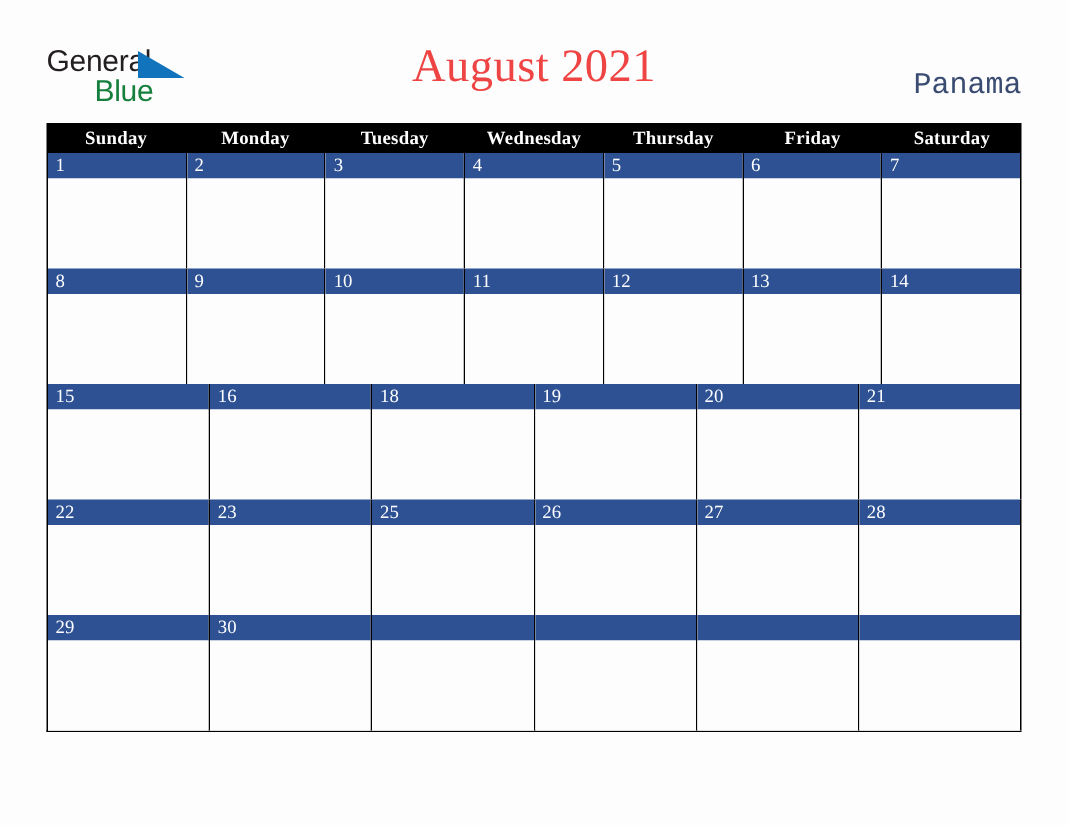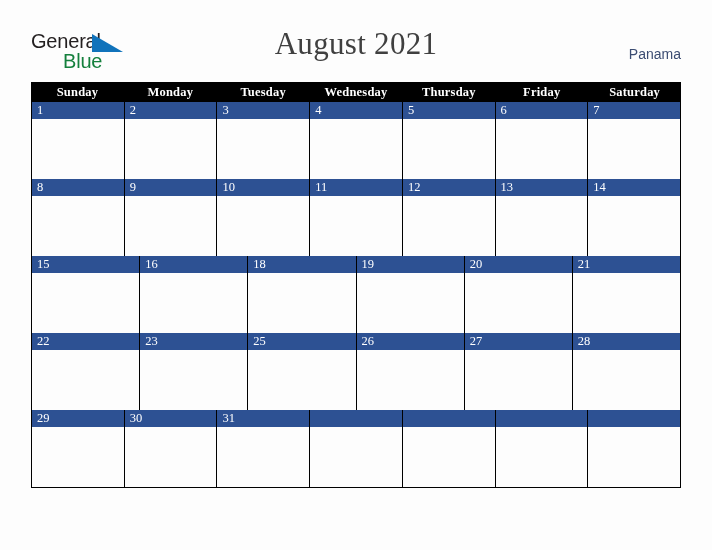--- a/index.html
+++ b/index.html
@@ -60,32 +60,32 @@
     white-space: nowrap;
   }
 
   #calendar-title {
     position: absolute;
     left: 0;
     top: 26px;
     width: 712px;
     text-align: center;
     font-size: 31px;
-    color: #404040;
+    color: #ef4444;
     font-family: "Liberation Serif", serif;
     letter-spacing: 0.3px;
   }
 
   #country-label {
     position: absolute;
     right: 31px;
     top: 46px;
-    font-size: 14px;
+    font-size: 20px;
     color: #3b4c72;
-    font-family: Liberation Sans, sans-serif;
+    font-family: Liberation Mono, monospace;
     white-space: nowrap;
   }
 
   
   #calendar {
     position: absolute;
     left: 31px;
     top: 82px;
     width: 709px;
   }
@@ -298,24 +298,20 @@
     <div class="week-row">
       <div class="day-cell">
         <div class="day-number-bar">29</div>
         <div class="day-body"></div>
       </div>
       <div class="day-cell">
         <div class="day-number-bar">30</div>
         <div class="day-body"></div>
       </div>
       <div class="day-cell">
-        <div class="day-number-bar">31</div>
-        <div class="day-body"></div>
-      </div>
-      <div class="day-cell">
         <div class="day-number-bar"></div>
         <div class="day-body"></div>
       </div>
       <div class="day-cell">
         <div class="day-number-bar"></div>
         <div class="day-body"></div>
       </div>
       <div class="day-cell">
         <div class="day-number-bar"></div>
         <div class="day-body"></div>

